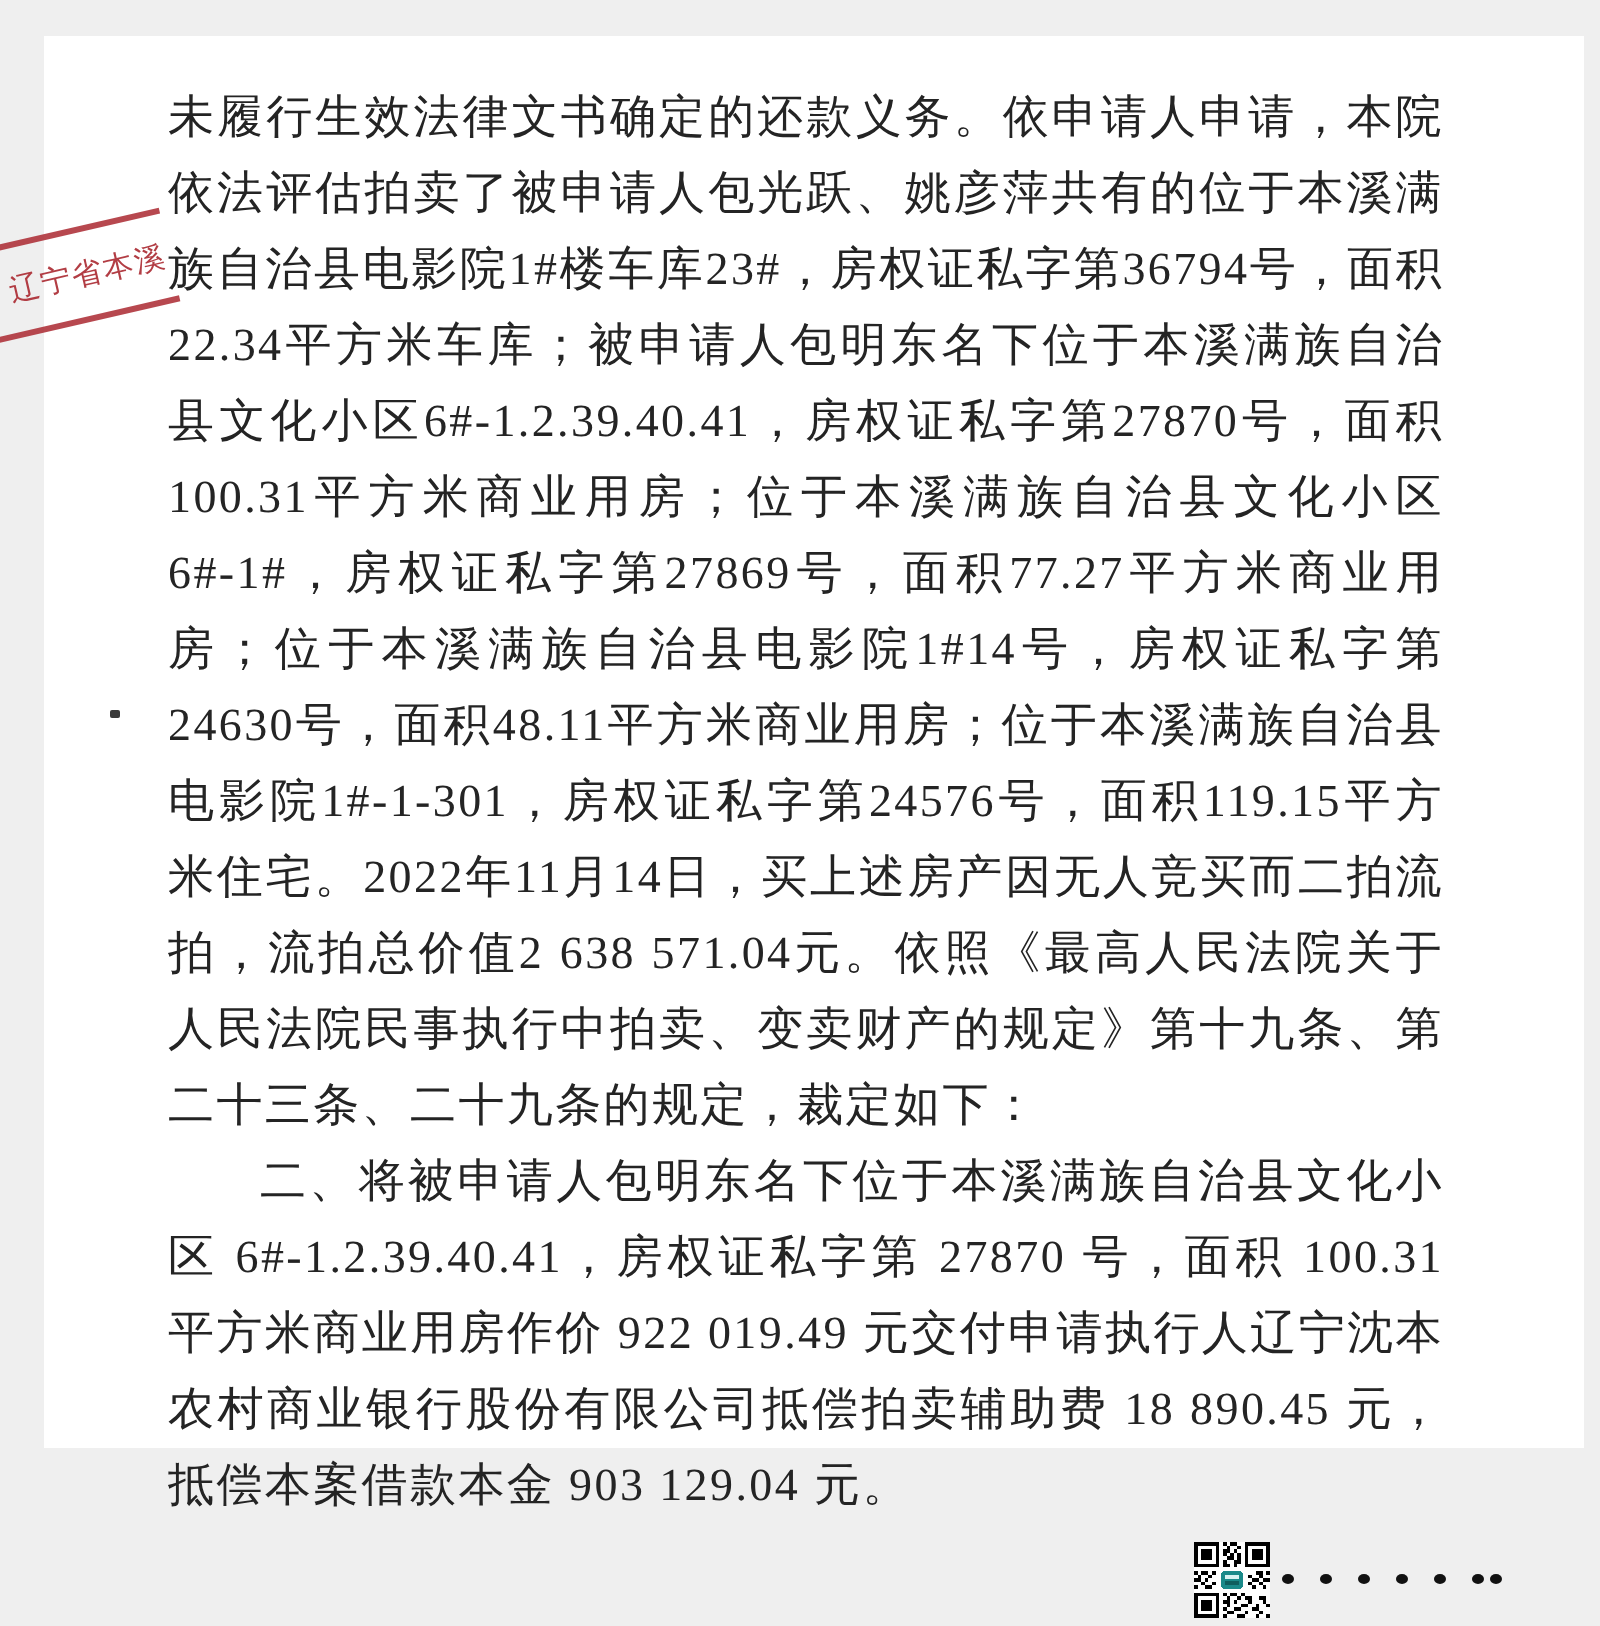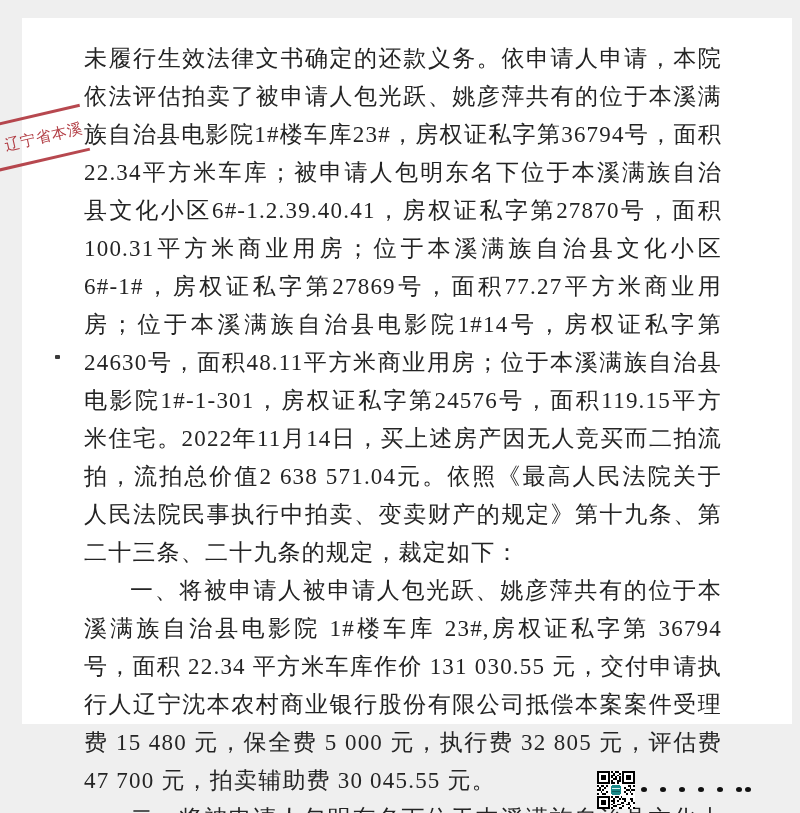--- a/index.html
+++ b/index.html
@@ -111,21 +111,20 @@
   }
 </style>
 </head>
 <body>
 
 <div class="scan-bg">
   <div class="paper">
 
     <div class="text-block">
       <p class="para">未履行生效法律文书确定的还款义务。依申请人申请，本院依法评估拍卖了被申请人包光跃、姚彦萍共有的位于本溪满族自治县电影院1#楼车库23#，房权证私字第36794号，面积22.34平方米车库；被申请人包明东名下位于本溪满族自治县文化小区6#-1.2.39.40.41，房权证私字第27870号，面积100.31平方米商业用房；位于本溪满族自治县文化小区6#-1#，房权证私字第27869号，面积77.27平方米商业用房；位于本溪满族自治县电影院1#14号，房权证私字第24630号，面积48.11平方米商业用房；位于本溪满族自治县电影院1#-1-301，房权证私字第24576号，面积119.15平方米住宅。2022年11月14日，买上述房产因无人竞买而二拍流拍，流拍总价值2 638 571.04元。依照《最高人民法院关于人民法院民事执行中拍卖、变卖财产的规定》第十九条、第二十三条、二十九条的规定，裁定如下：</p>
-      <p class="para indent">一、将被申请人被申请人包光跃、姚彦萍共有的位于本溪满族自治县电影院 1#楼车库 23#,房权证私字第 36794 号，面积 22.34 平方米车库作价 131 030.55 元，交付申请执行人辽宁沈本农村商业银行股份有限公司抵偿本案案件受理费 15 480 元，保全费 5 000 元，执行费 32 805 元，评估费 47 700 元，拍卖辅助费 30 045.55 元。</p>
       <p class="para indent">二、将被申请人包明东名下位于本溪满族自治县文化小区 6#-1.2.39.40.41，房权证私字第 27870 号，面积 100.31 平方米商业用房作价 922 019.49 元交付申请执行人辽宁沈本农村商业银行股份有限公司抵偿拍卖辅助费 18 890.45 元，抵偿本案借款本金 903 129.04 元。</p>
     </div>
 
     <div class="stamp">
       <span class="stamp-text">辽宁省本溪</span>
     </div>
 
     <div class="speck"></div>
 
     <div class="footer-row">

